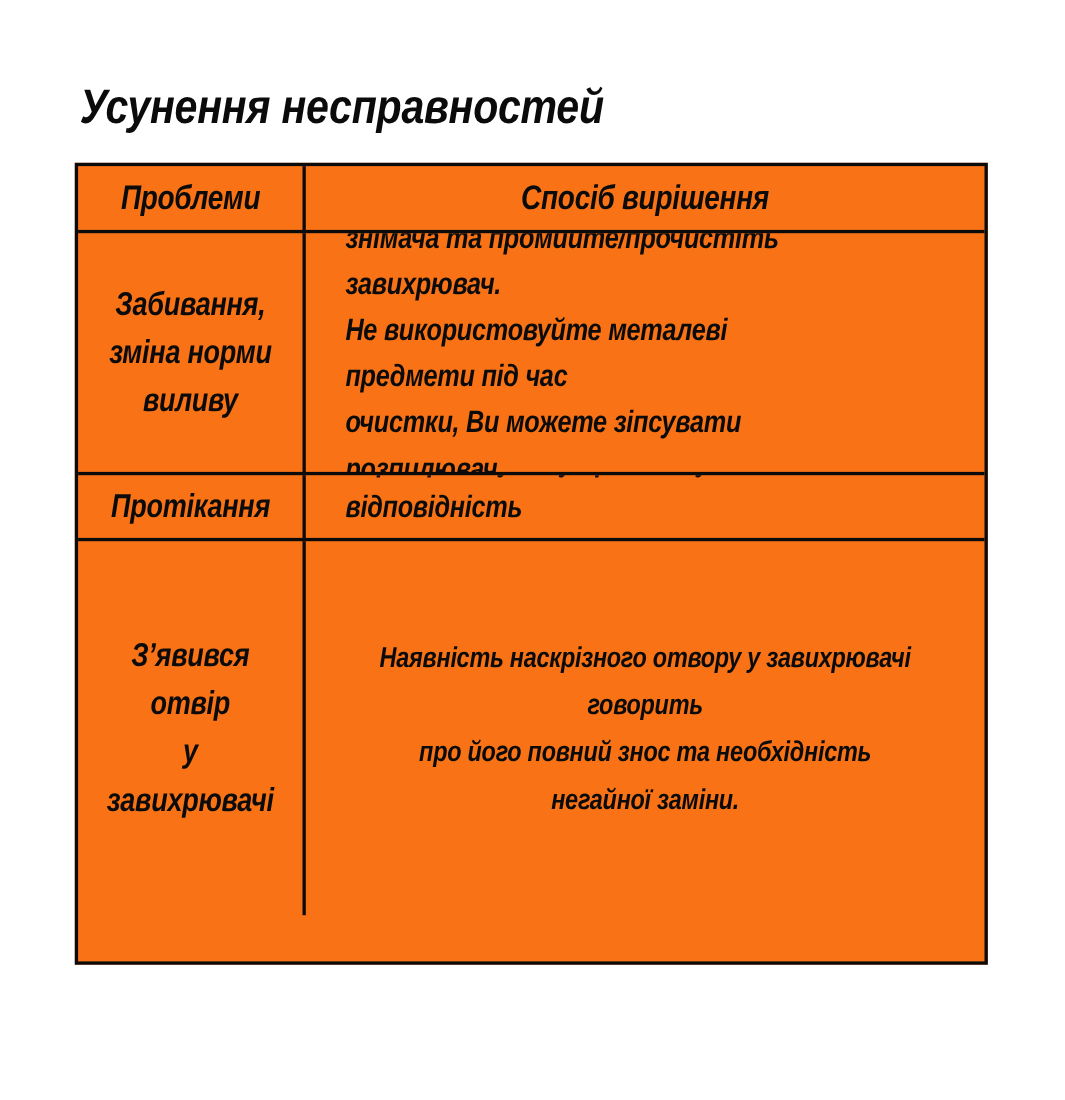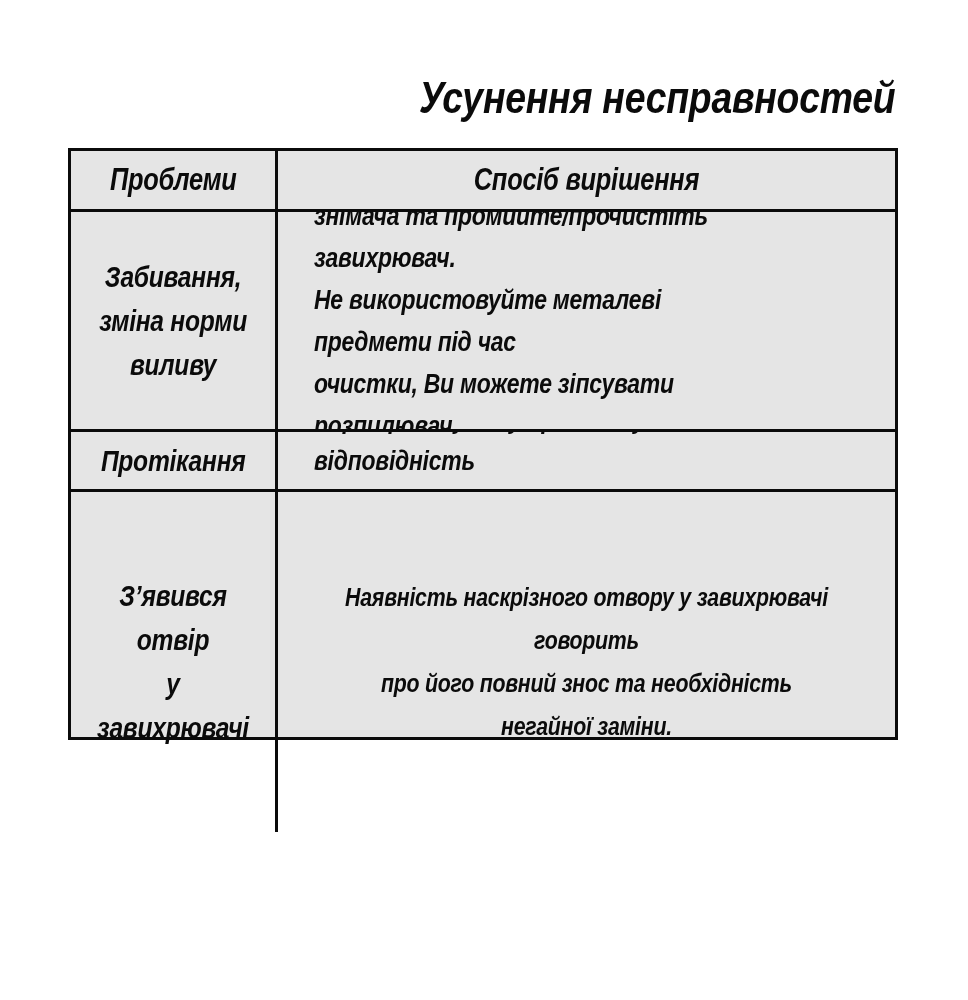--- a/index.html
+++ b/index.html
@@ -28,38 +28,38 @@
     transform: scaleX(0.82);
     transform-origin: center center;
   }
   .cnd.left { transform-origin: left center; }
 
   .title {
     position: absolute;
     top: 74px;
     left: 0;
     width: 968px;
-    text-align: right;
+    text-align: left;
     font-size: 44px;
     line-height: 48px;
   }
   .title .cnd { transform: scaleX(0.85); }
 
   .tbl {
     position: absolute;
     left: 68px;
     top: 148px;
     width: 830px;
-    height: 592px;
+    height: 729px;
     border: 3px solid #0b0b0b;
     box-sizing: border-box;
     display: grid;
     grid-template-columns: 207px 1fr;
     grid-template-rows: 61px 220px 60px 340px 1fr;
-    background: #e5e5e5;
+    background: #f97316;
   }
   .cell {
     box-sizing: border-box;
     border-right: 3px solid #0b0b0b;
     border-bottom: 3px solid #0b0b0b;
     display: flex;
     align-items: center;
     justify-content: center;
     text-align: center;
     overflow: hidden;

